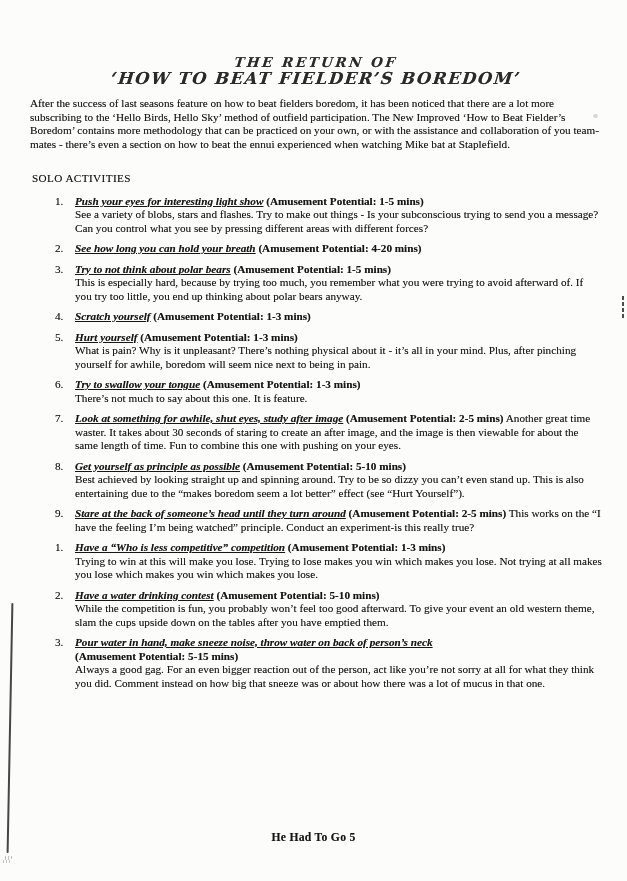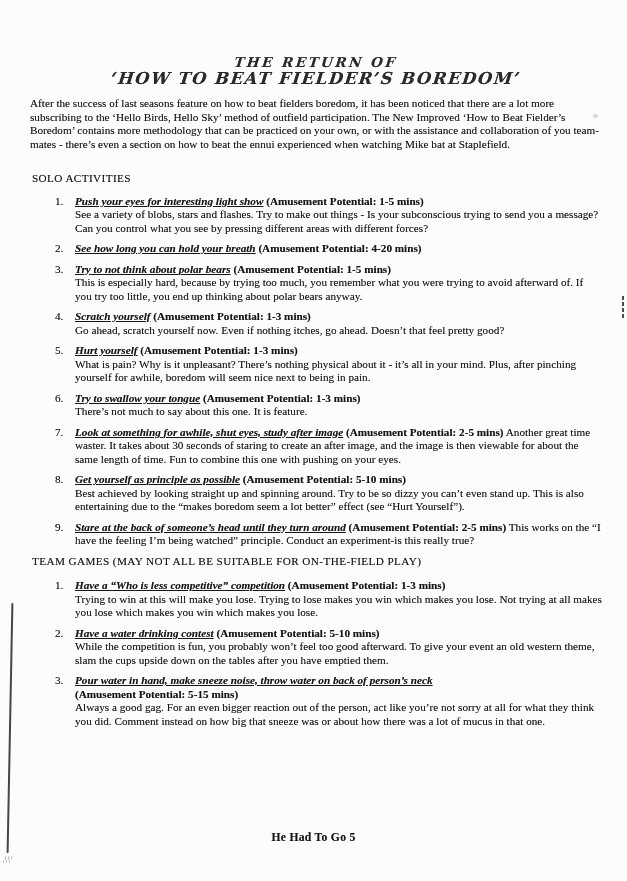--- a/index.html
+++ b/index.html
@@ -58,21 +58,21 @@
         <div class="item">
           <span class="num">2.</span>
           <div class="itext"><span class="ititle">See how long you can hold your breath</span>  <span class="ipot">(Amusement Potential: 4-20 mins)</span></div>
         </div>
         <div class="item">
           <span class="num">3.</span>
           <div class="itext"><span class="ititle">Try to not think about polar bears</span>  <span class="ipot">(Amusement Potential: 1-5 mins)</span><div class="ibody">This is especially hard, because by trying too much, you remember what you were trying to avoid afterward of. If you try too little, you end up thinking about polar bears anyway.</div></div>
         </div>
         <div class="item">
           <span class="num">4.</span>
-          <div class="itext"><span class="ititle">Scratch yourself</span>  <span class="ipot">(Amusement Potential: 1-3 mins)</span><div class="ibody">Go ahead, scratch yourself now. Even if nothing itches, go ahead. Doesn’t that feel pretty good?</div></div>
+          <div class="itext"><span class="ititle">Scratch yourself</span>  <span class="ipot">(Amusement Potential: 1-3 mins)</span></div>
         </div>
         <div class="item">
           <span class="num">5.</span>
           <div class="itext"><span class="ititle">Hurt yourself</span>  <span class="ipot">(Amusement Potential: 1-3 mins)</span><div class="ibody">What is pain? Why is it unpleasant? There’s nothing physical about it - it’s all in your mind. Plus, after pinching yourself for awhile, boredom will seem nice next to being in pain.</div></div>
         </div>
         <div class="item">
           <span class="num">6.</span>
           <div class="itext"><span class="ititle">Try to swallow your tongue</span>  <span class="ipot">(Amusement Potential: 1-3 mins)</span><div class="ibody">There’s not much to say about this one. It is feature.</div></div>
         </div>
         <div class="item">
@@ -80,21 +80,20 @@
           <div class="itext"><span class="ititle">Look at something for awhile, shut eyes, study after image</span>  <span class="ipot">(Amusement Potential: 2-5 mins)</span> <span class="ibody-inline">Another great time waster. It takes about 30 seconds of staring to create an after image, and the image is then viewable for about the same length of time. Fun to combine this one with pushing on your eyes.</span></div>
         </div>
         <div class="item">
           <span class="num">8.</span>
           <div class="itext"><span class="ititle">Get yourself as principle as possible</span>  <span class="ipot">(Amusement Potential: 5-10 mins)</span><div class="ibody">Best achieved by looking straight up and spinning around. Try to be so dizzy you can’t even stand up. This is also entertaining due to the “makes boredom seem a lot better” effect (see “Hurt Yourself”).</div></div>
         </div>
         <div class="item">
           <span class="num">9.</span>
           <div class="itext"><span class="ititle">Stare at the back of someone’s head until they turn around</span>  <span class="ipot">(Amusement Potential: 2-5 mins)</span> <span class="ibody-inline">This works on the “I have the feeling I’m being watched” principle. Conduct an experiment-is this really true?</span></div>
         </div>
-        <div class="section-heading later">TEAM GAMES  (MAY NOT ALL BE SUITABLE FOR ON-THE-FIELD PLAY)</div>
         <div class="item">
           <span class="num">1.</span>
           <div class="itext"><span class="ititle">Have a “Who is less competitive” competition</span>  <span class="ipot">(Amusement Potential: 1-3 mins)</span><div class="ibody">Trying to win at this will make you lose. Trying to lose makes you win which makes you lose. Not trying at all makes you lose which makes you win which makes you lose.</div></div>
         </div>
         <div class="item">
           <span class="num">2.</span>
           <div class="itext"><span class="ititle">Have a water drinking contest</span>  <span class="ipot">(Amusement Potential: 5-10 mins)</span><div class="ibody">While the competition is fun, you probably won’t feel too good afterward. To give your event an old western theme, slam the cups upside down on the tables after you have emptied them.</div></div>
         </div>
         <div class="item">
           <span class="num">3.</span>

